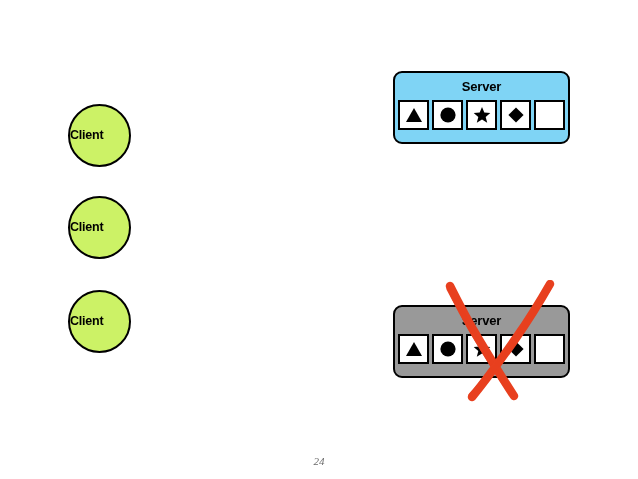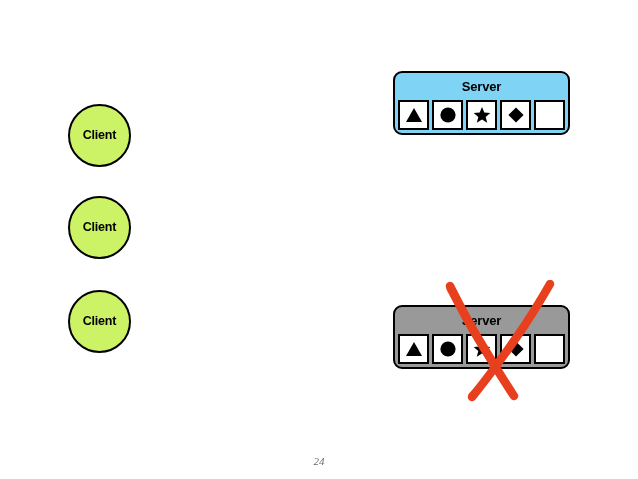--- a/index.html
+++ b/index.html
@@ -27,40 +27,40 @@
   .client-node {
     position: absolute;
     width: 63px;
     height: 63px;
     border-radius: 50%;
     background: #ccf266;
     border: 2.5px solid #000000;
     box-sizing: border-box;
     display: flex;
     align-items: center;
-    justify-content: center;
+    justify-content: flex-start;
   }
   .client-label {
     font-size: 12.5px;
     font-weight: bold;
     color: #000000;
     letter-spacing: -0.2px;
     line-height: 1;
   }
 
   .client-1 { left: 68px; top: 104px; }
   .client-2 { left: 68px; top: 196px; }
   .client-3 { left: 68px; top: 290px; }
 
   
   .node-box {
     position: absolute;
     left: 393px;
     width: 177px;
-    height: 64px;
+    height: 73px;
     border-radius: 9px;
     border: 2.5px solid #000000;
     box-sizing: border-box;
     display: flex;
     flex-direction: column;
     align-items: center;
   }
   .box-server-1 { top: 71px;  background: #7fd4f5; }
   .box-leader   { top: 192px; background: #f79421; }
   .box-server-2 { top: 305px; background: #999999; }

